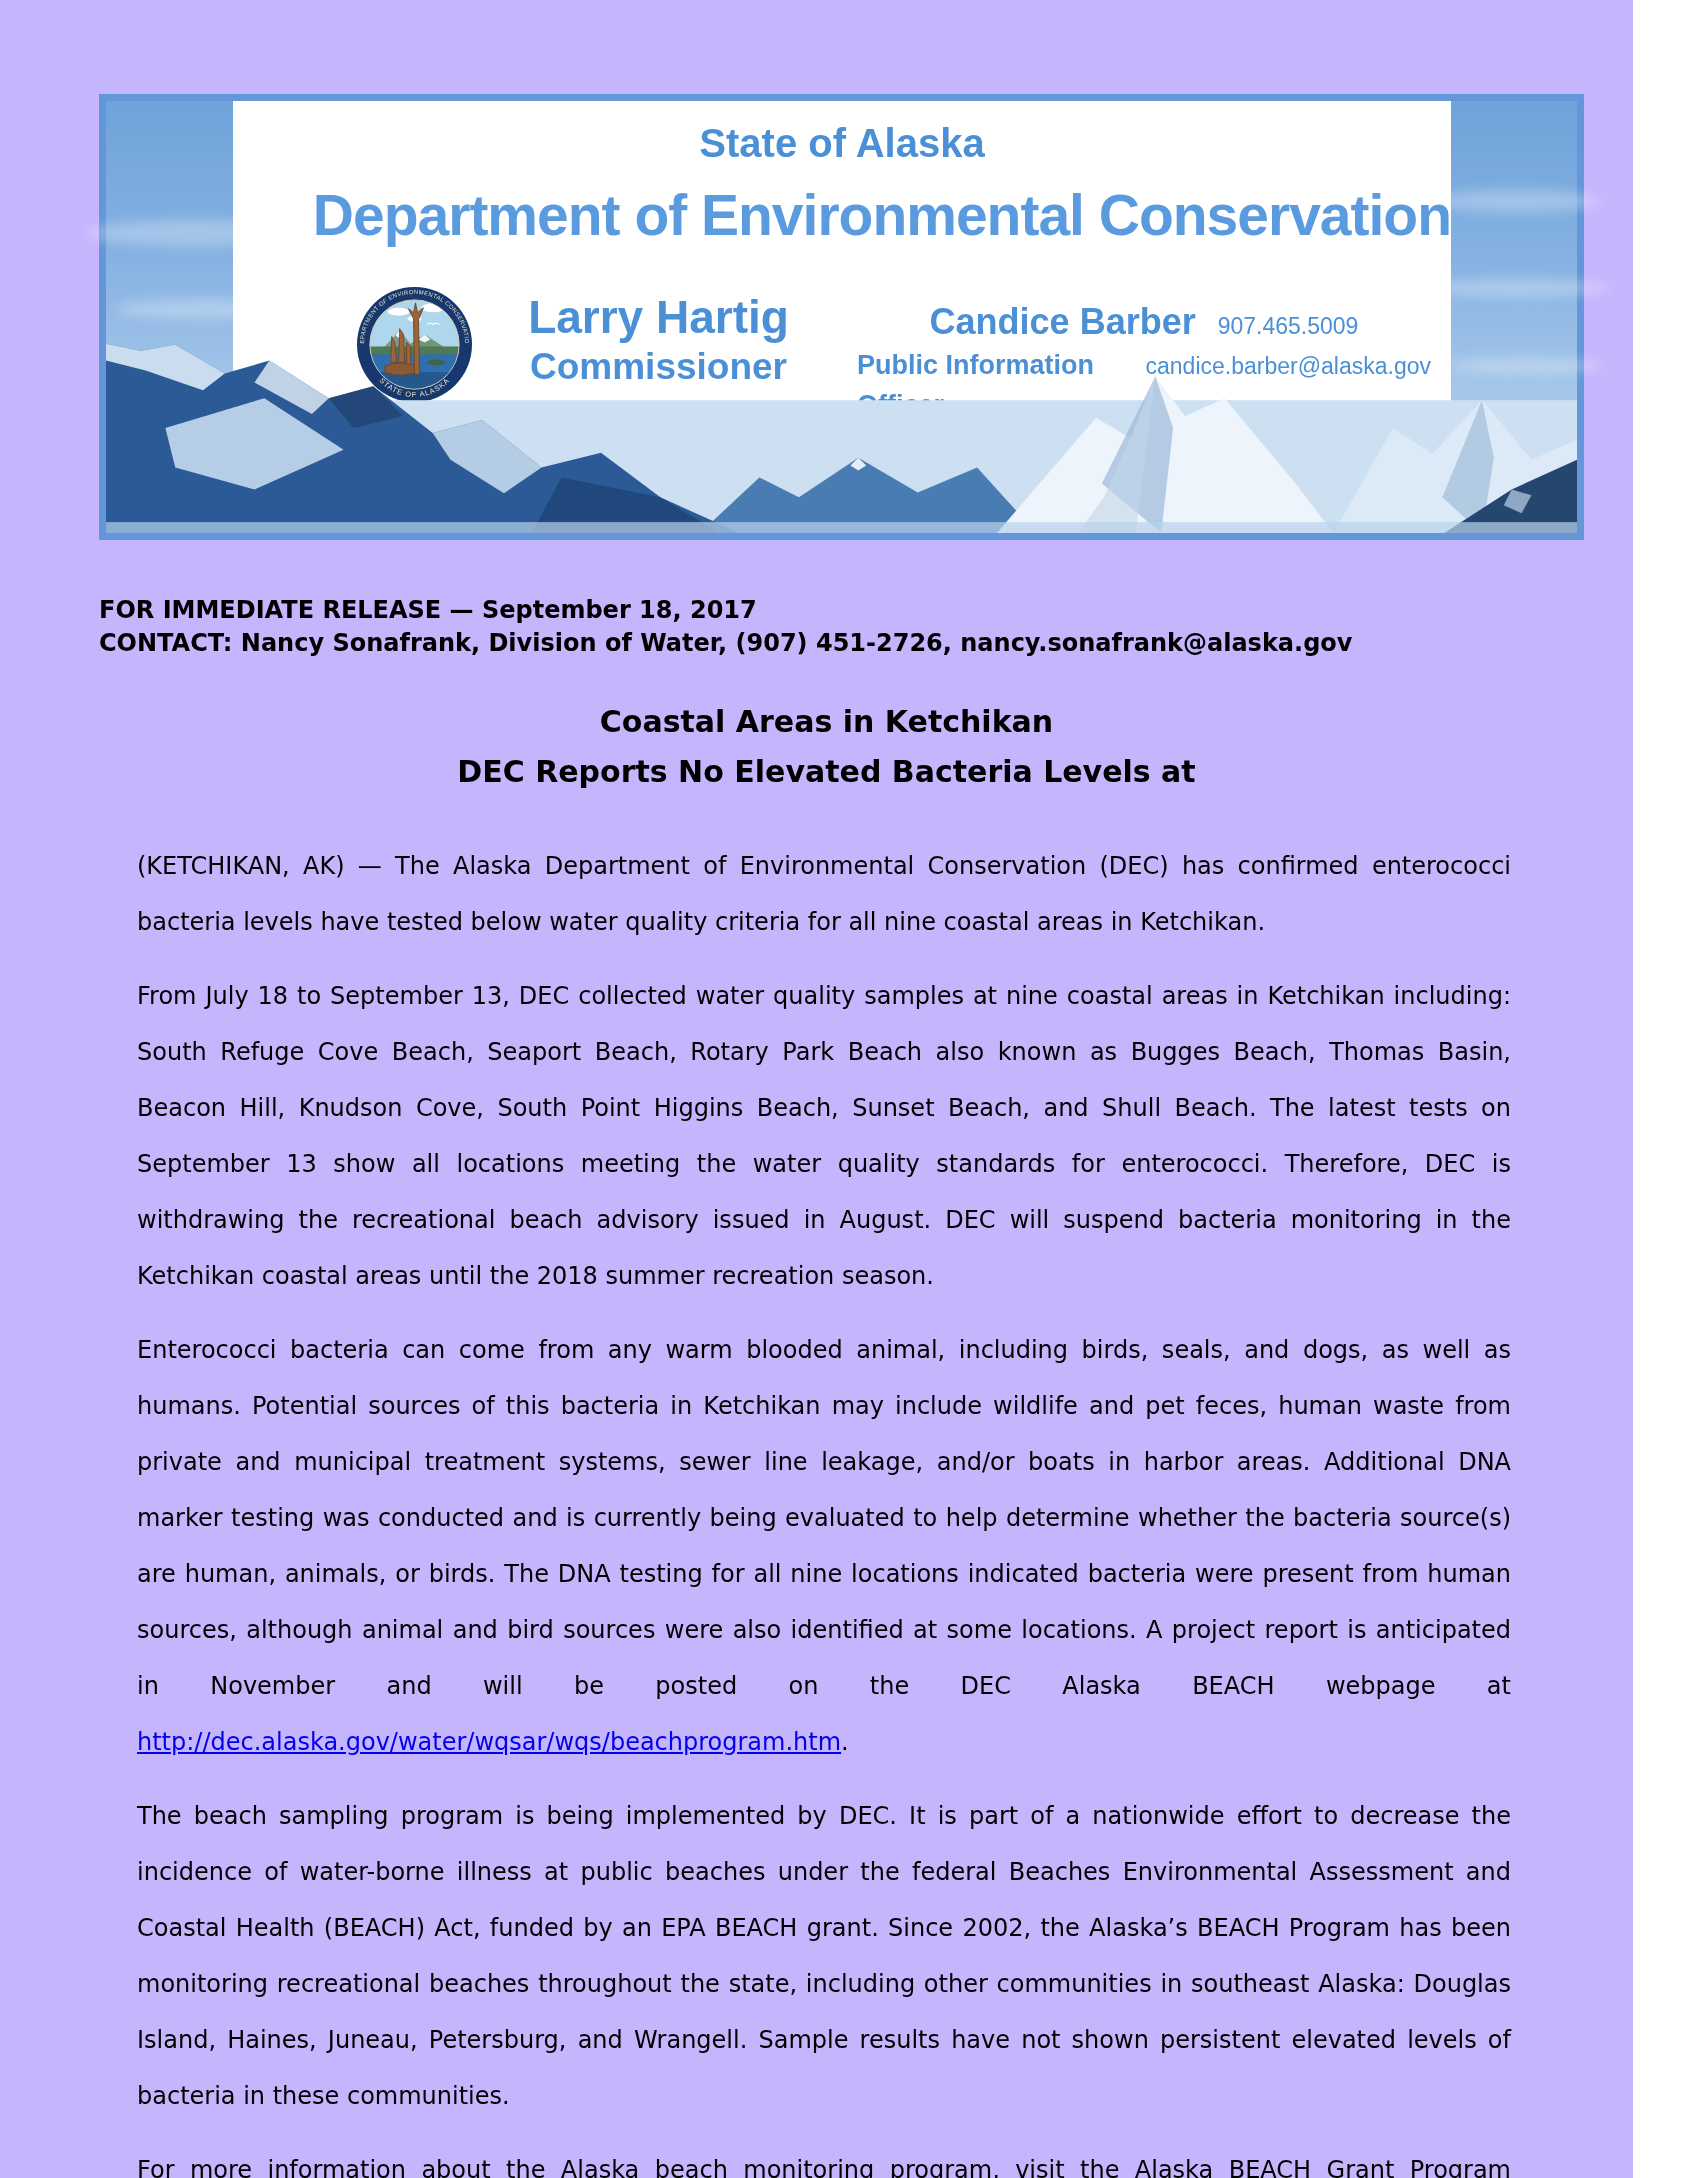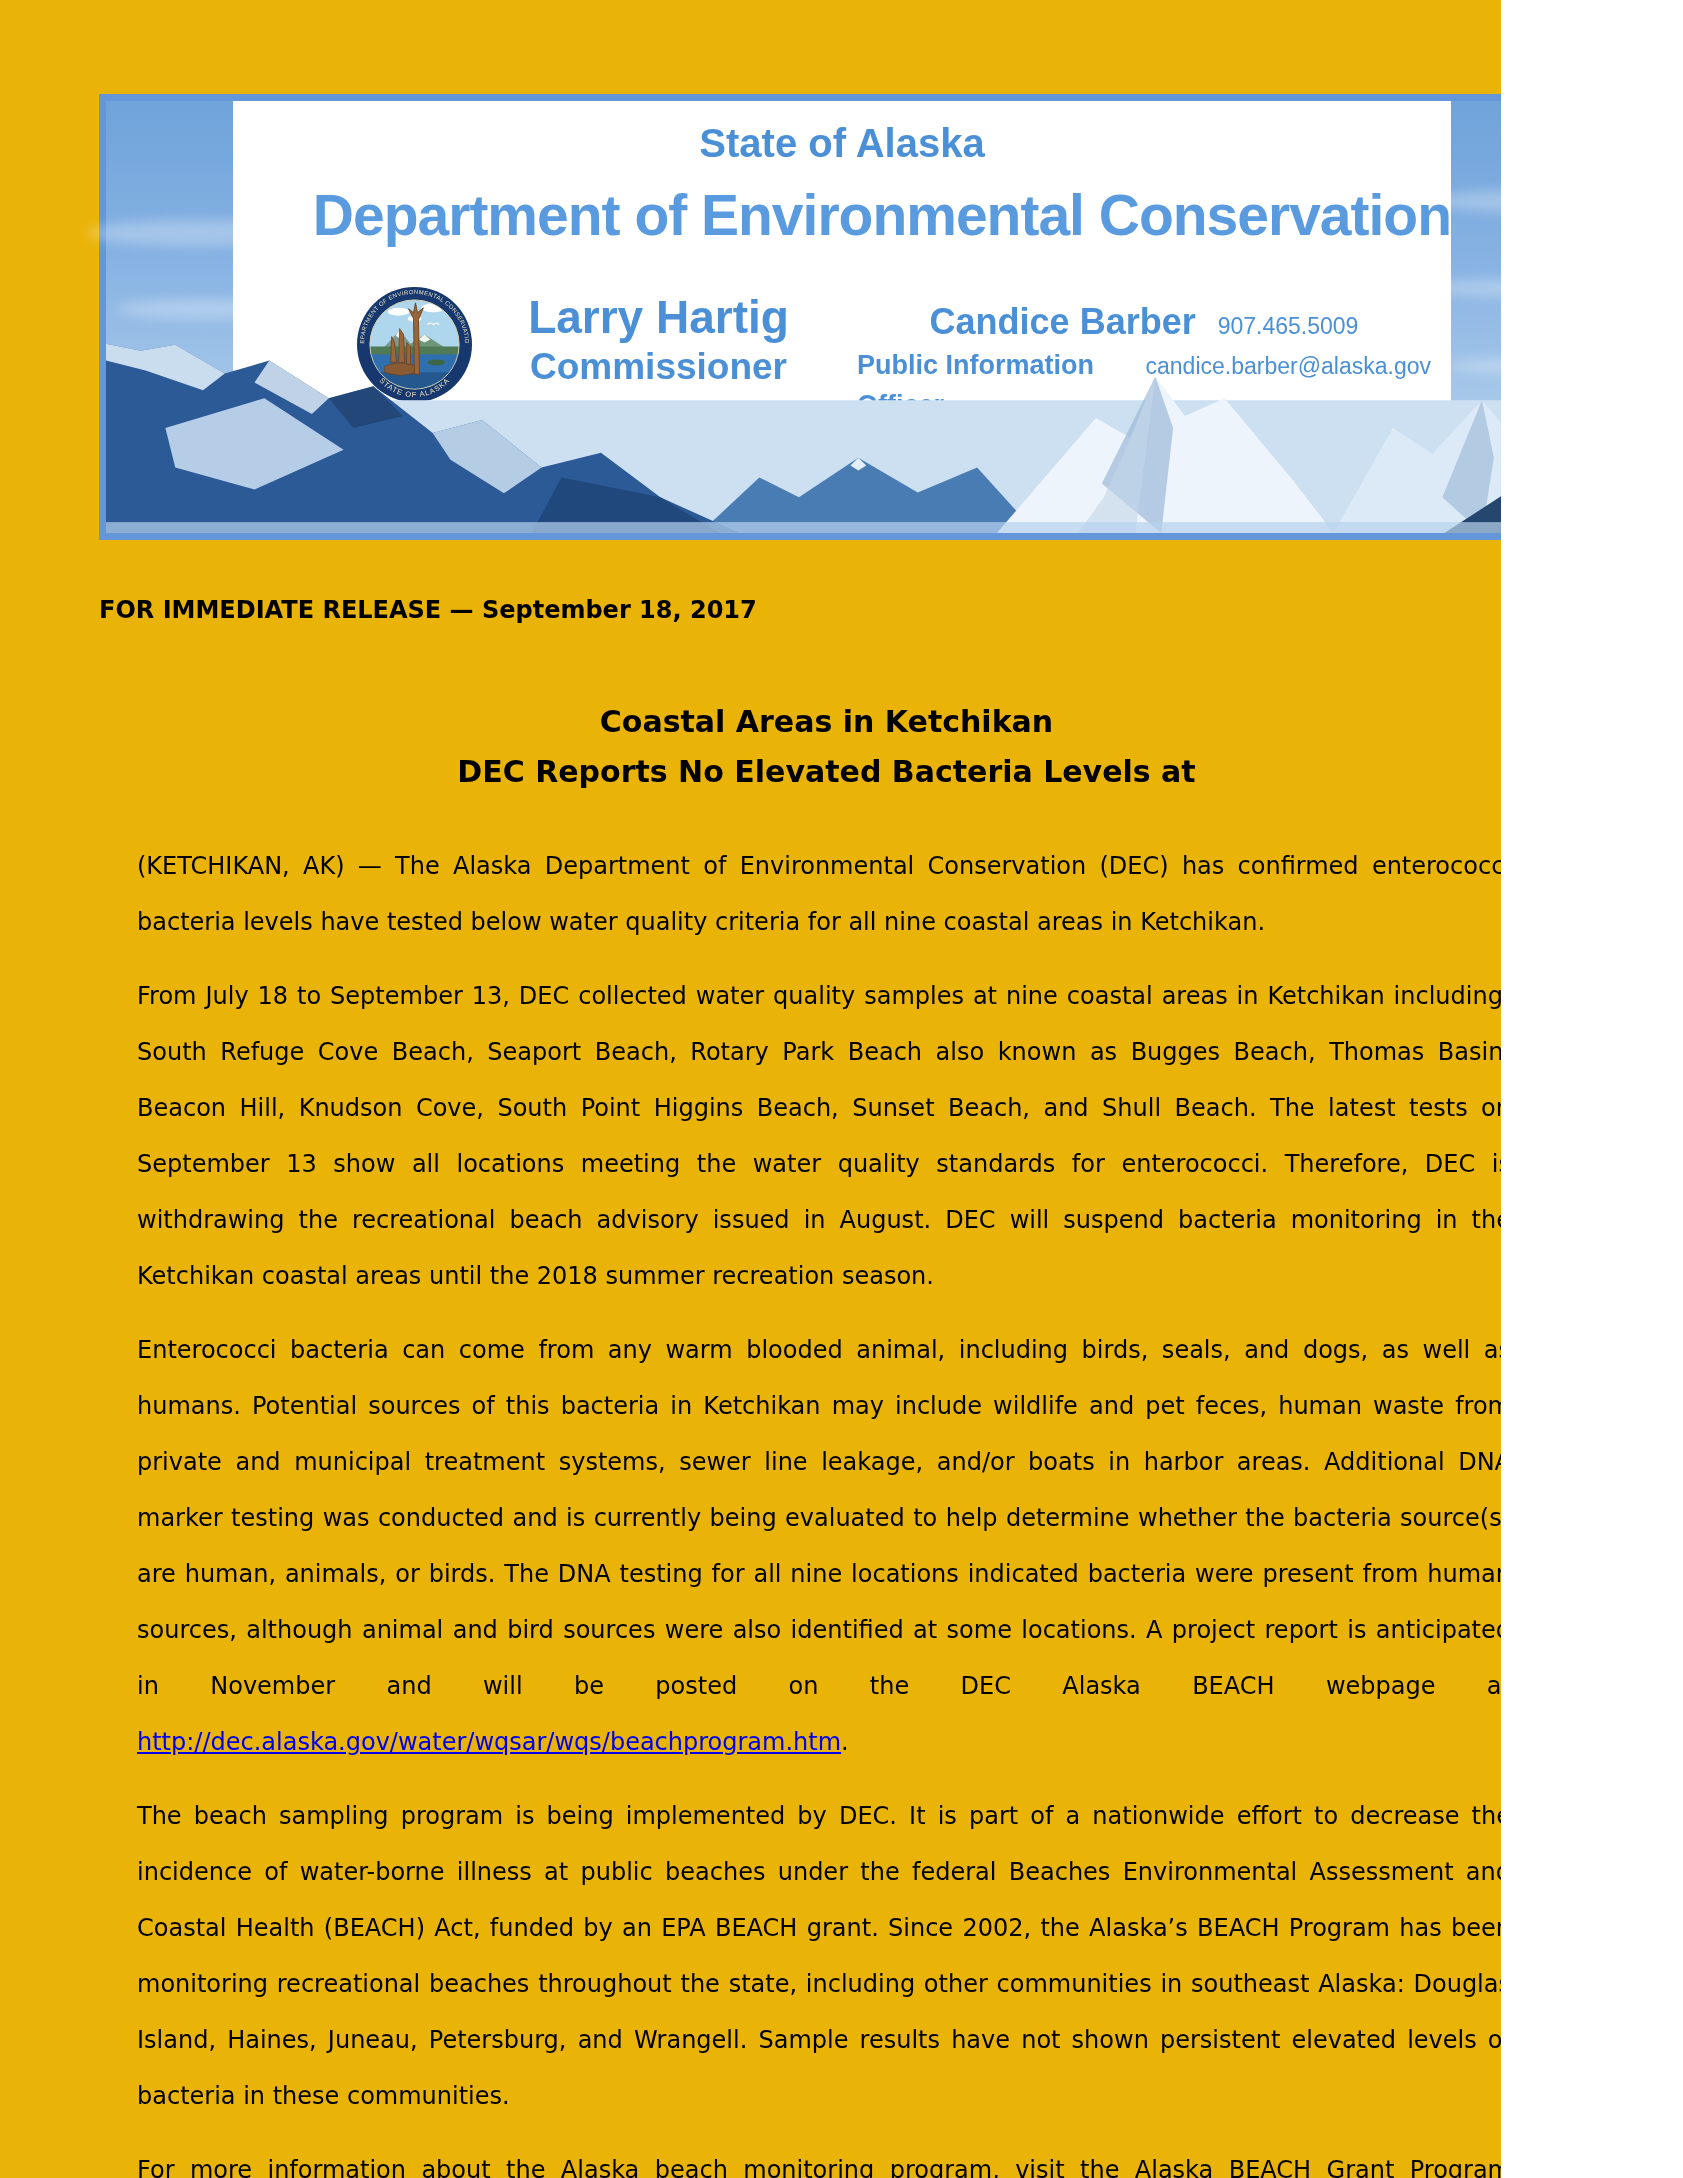--- a/index.html
+++ b/index.html
@@ -1,17 +1,17 @@
 <!DOCTYPE html>
 <html><head>
 <meta charset="utf-8">
 <style>
   html,body{margin:0;padding:0;background:#ffffff;}
   .page{
-    position:relative;width:1501px;height:2178px;background:#eab308;overflow:hidden;
+    position:relative;width:1633px;height:2178px;background:#c4b5fd;overflow:hidden;
     font-family:"DejaVu Sans",sans-serif;color:#000;
   }
   
   .banner{
     position:absolute;left:99px;top:94px;width:1471px;height:432px;
     border:7px solid #6397d9;
     background:linear-gradient(180deg,#6fa3da 0%,#85b1e2 35%,#a7c8ea 70%,#c2d9f0 100%);
   }
   .sky-streak{position:absolute;background:#ffffff;border-radius:50%;filter:blur(6px);opacity:.28;}
   .white-card{
@@ -147,20 +147,21 @@
       <polygon points="330,335 380,322 440,370 402,396 348,362" fill="#d7e8f7" opacity="0.8"></polygon>
       <polygon points="225,300 270,288 300,318 250,330" fill="#1d3a64" opacity="0.6"></polygon>
       <polygon points="460,380 560,400 620,436 430,436" fill="#1e4476" opacity="0.8"></polygon>
 
       <rect x="0" y="425" width="1486" height="11" fill="#b8d2ec" opacity="0.7"></rect>
     </svg>
   </div>
 
   <div class="release-block">
     <div>FOR IMMEDIATE RELEASE — September 18, 2017</div>
+    <div>CONTACT: Nancy Sonafrank, Division of Water, (907) 451-2726, nancy.sonafrank@alaska.gov</div>
   </div>
 
   <div class="headline">
     <div>Coastal Areas in Ketchikan</div>
     <div>DEC Reports No Elevated Bacteria Levels at</div>
   </div>
 
   <div class="body-copy">
     <p>(KETCHIKAN, AK) — The Alaska Department of Environmental Conservation (DEC) has confirmed enterococci bacteria levels have tested below water quality criteria for all nine coastal areas in Ketchikan.</p>
     <p>From July 18 to September 13, DEC collected water quality samples at nine coastal areas in Ketchikan including: South Refuge Cove Beach, Seaport Beach, Rotary Park Beach also known as Bugges Beach, Thomas Basin, Beacon Hill, Knudson Cove, South Point Higgins Beach, Sunset Beach, and Shull Beach. The latest tests on September 13 show all locations meeting the water quality standards for enterococci. Therefore, DEC is withdrawing the recreational beach advisory issued in August. DEC will suspend bacteria monitoring in the Ketchikan coastal areas until the 2018 summer recreation season.</p>

